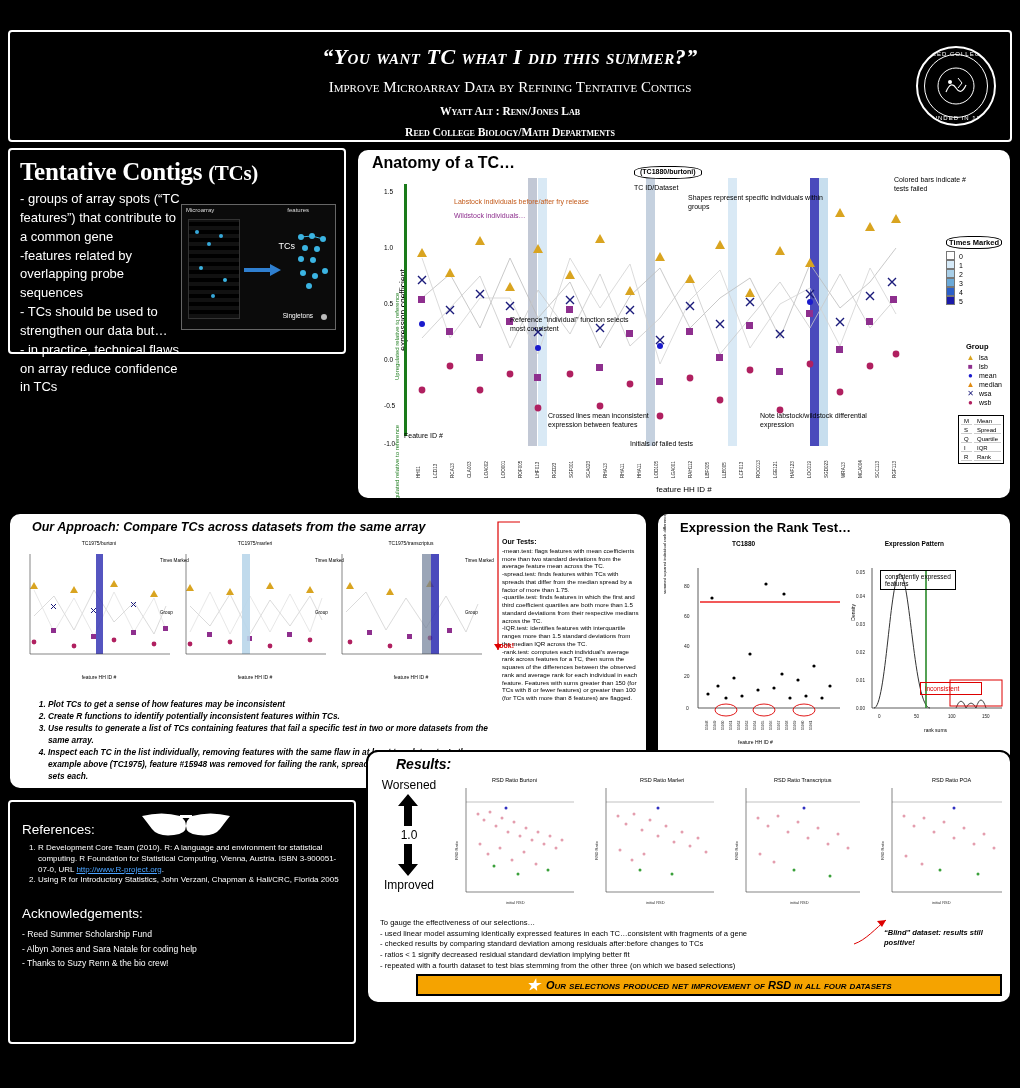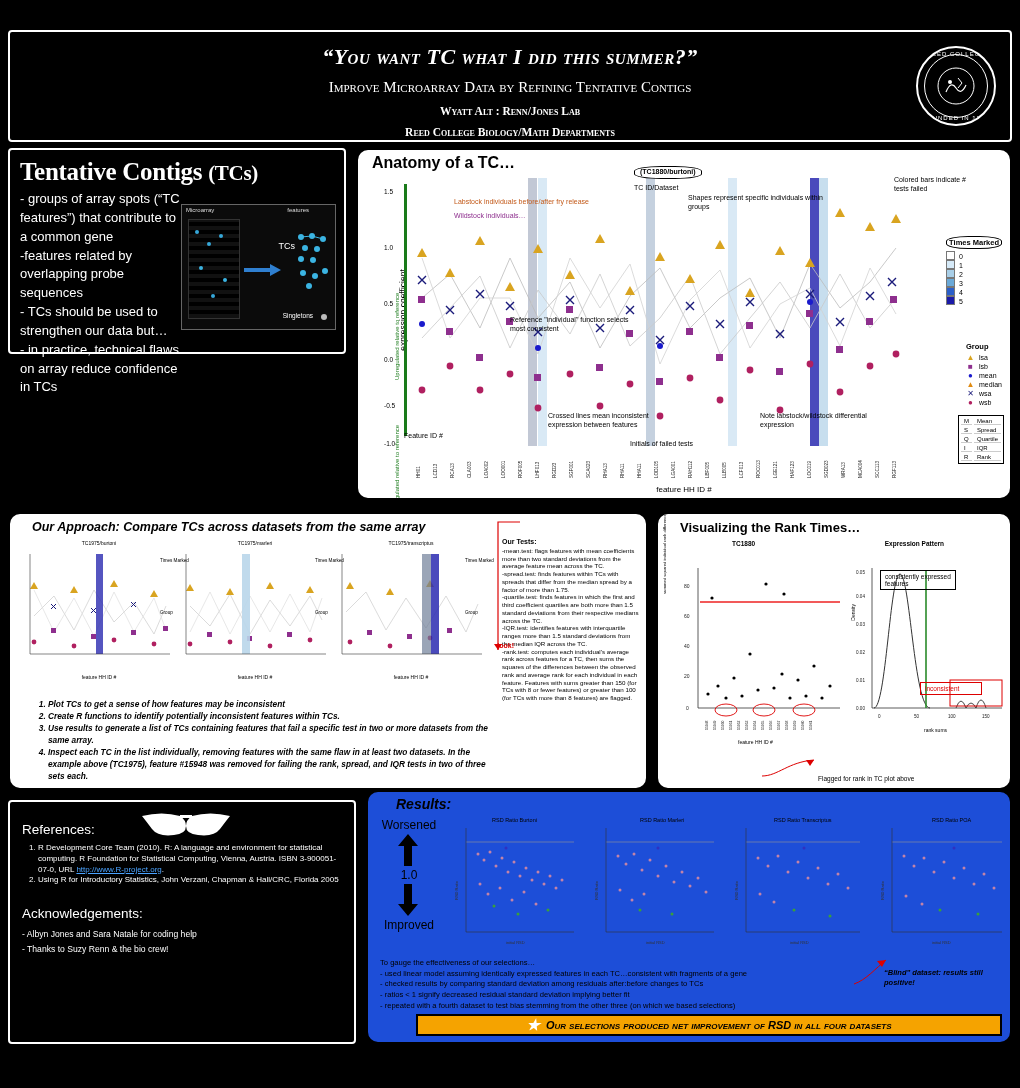--- a/index.html
+++ b/index.html
@@ -181,22 +181,22 @@
     padding:0 12px;
   }
   .refs h4 { margin:20px 0 6px 0; font-size:13.5px; font-weight:normal;}
   .refs ol { margin:0; padding-left:16px; font-size:8px; line-height:1.35;}
   .refs .ack { font-size:8.6px; line-height:1.7; margin-top:4px;}
   .refs a { color:#4aa3ff; }
   .glasses{position:absolute;right:118px;top:6px;width:100px;height:32px;}
 
   
   .results {
-    position:absolute; left:366px; top:790px; width:646px; height:254px;
-    background:#1d4ed8; border:2px solid #000; border-radius:12px; overflow:hidden;
+    position:absolute; left:366px; top:750px; width:646px; height:254px;
+    background:#ffffff; border:2px solid #000; border-radius:12px; overflow:hidden;
   }
   .results h3 { margin:4px 0 0 28px; font-size:14px; font-weight:bold; font-style:italic;}
   .arrow-col{position:absolute;left:10px;top:26px;width:62px;height:132px;text-align:center;font-size:12px;font-weight:normal;}
   .res-text{position:absolute;left:12px;top:166px;right:130px;font-size:7.6px;line-height:1.4;}
   .banner{
     position:absolute;left:48px;right:8px;bottom:6px;height:22px;
     background:#f5a300;border:2px solid #000;
     display:flex;align-items:center;justify-content:center;gap:6px;
     font-size:11px;font-weight:bold;font-style:italic;font-variant:small-caps;
   }
@@ -614,21 +614,21 @@
     </div>
     <div style="position:absolute;right:132px;top:128px;font-size:7px;color:#d00;font-weight:bold">look!</div>
 
     <svg style="position:absolute;right:124px;top:2px" width="30" height="140" viewBox="0 0 30 140">
       <path d="M28 6 L6 6 L6 134" stroke="#d00" fill="none" stroke-width="1.2"></path>
       <path d="M6 134 l-4 -6 l8 0 z" fill="#d00"></path>
     </svg>
   </div>
 
   <div class="ranktest">
-    <h3>Visualizing the Rank Times…</h3>
+    <h3>Expression the Rank Test…</h3>
     <div class="rt-sub1">TC1880</div>
     <div class="rt-sub2">Expression Pattern</div>
 
     <div style="position:absolute;left:6px;top:44px;width:180px;height:190px">
       <svg width="180" height="190" viewBox="0 0 180 190">
         <line x1="34" y1="10" x2="34" y2="150" stroke="#333" stroke-width=".8"></line>
         <line x1="34" y1="150" x2="176" y2="150" stroke="#333" stroke-width=".8"></line>
         <g font-size="5" fill="#222" font-family="Liberation Sans">
           <text x="22" y="152">0</text>
             <text x="20" y="120">20</text>
@@ -728,20 +728,21 @@
     <h4>References:</h4>
     <ol>
       <li>
         <span>R Development Core Team (2010). R: A language and environment for statistical computing. R Foundation for Statistical Computing, Vienna, Austria. ISBN 3-900051-07-0, URL</span>
         <a href="#">http://www.R-project.org</a>.
       </li>
       <li>Using R for Introductory Statistics, John Verzani, Chapman &amp; Hall/CRC, Florida 2005</li>
     </ol>
     <h4>Acknowledgements:</h4>
     <div class="ack">
+      <div>- Reed Summer Scholarship Fund</div>
       <div>- Albyn Jones and Sara Natale for coding help</div>
       <div>- Thanks to Suzy Renn &amp; the bio crew!</div>
     </div>
   </div>
 
   <div class="results">
     <h3>Results:</h3>
 
     <div class="arrow-col">
       <div>Worsened</div>

